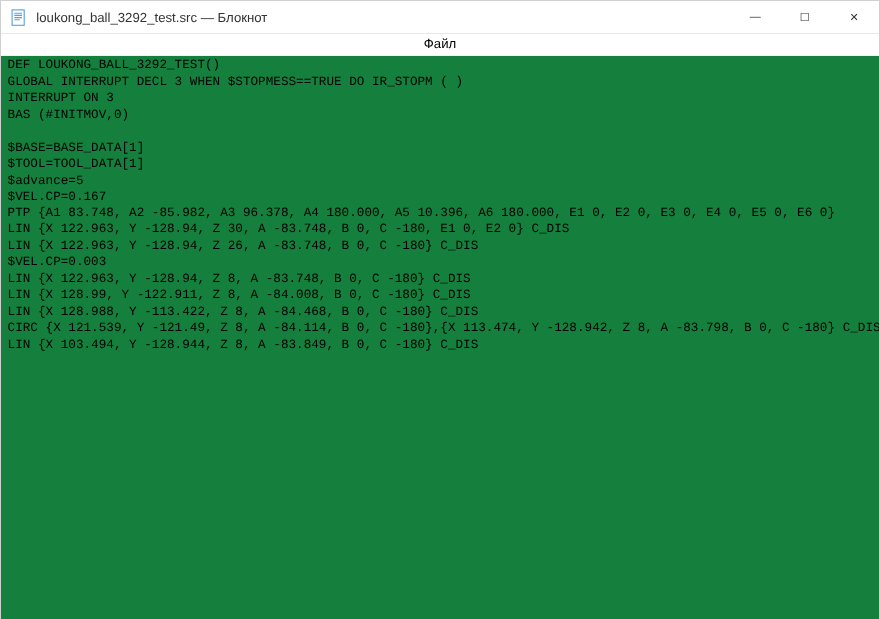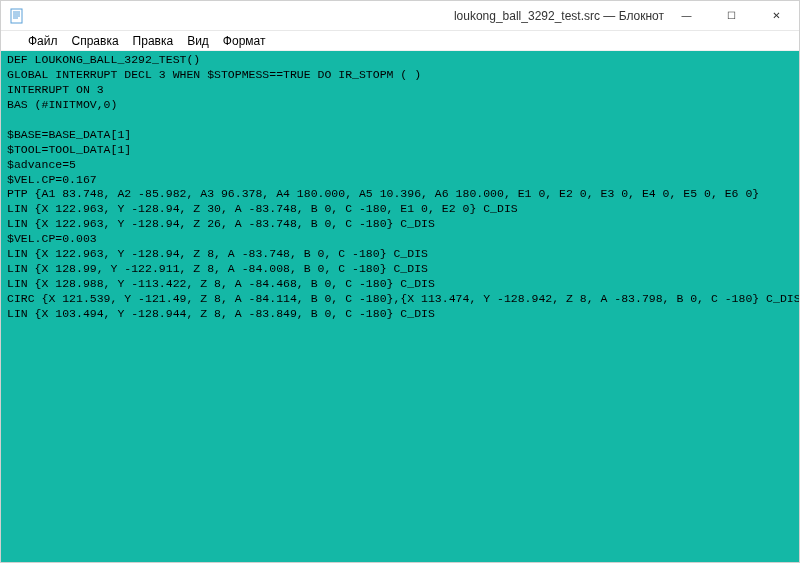--- a/index.html
+++ b/index.html
@@ -14,21 +14,20 @@
       flex-direction: column;
     }
     .titlebar {
       height: 30px;
       background: #ffffff;
       display: flex;
       align-items: center;
       border-bottom: 1px solid #e8e8e8;
       font-size: 12px;
       color: #000;
-      text-align: right;
     }
     .titlebar .app-icon {
       width: 16px;
       height: 16px;
       margin: 0 6px 0 8px;
       display: flex;
       align-items: center;
       justify-content: center;
     }
     .titlebar .title-text {
@@ -49,33 +48,34 @@
       font-family: "Segoe UI", sans-serif;
       font-size: 10px;
       color: #333;
       cursor: default;
     }
     .menubar {
       height: 20px;
       background: #ffffff;
       display: flex;
       align-items: center;
-      padding: 0 20px;
+      padding: 0 8px;
       font-size: 12px;
       border-bottom: 1px solid #f0f0f0;
+      flex-direction: column;
     }
     .menu-item {
       padding: 2px 7px;
       cursor: default;
       color: #000;
     }
     .content {
       flex: 1;
       overflow: auto;
-      background: #14b8a6;
+      background: #15803d;
       position: relative;
     }
     .content pre {
       font-family: Consolas, "Courier New", monospace;
       font-size: 11.5px;
       line-height: 1.3;
       white-space: pre;
       padding: 2px 6px;
       color: #000;
     }

